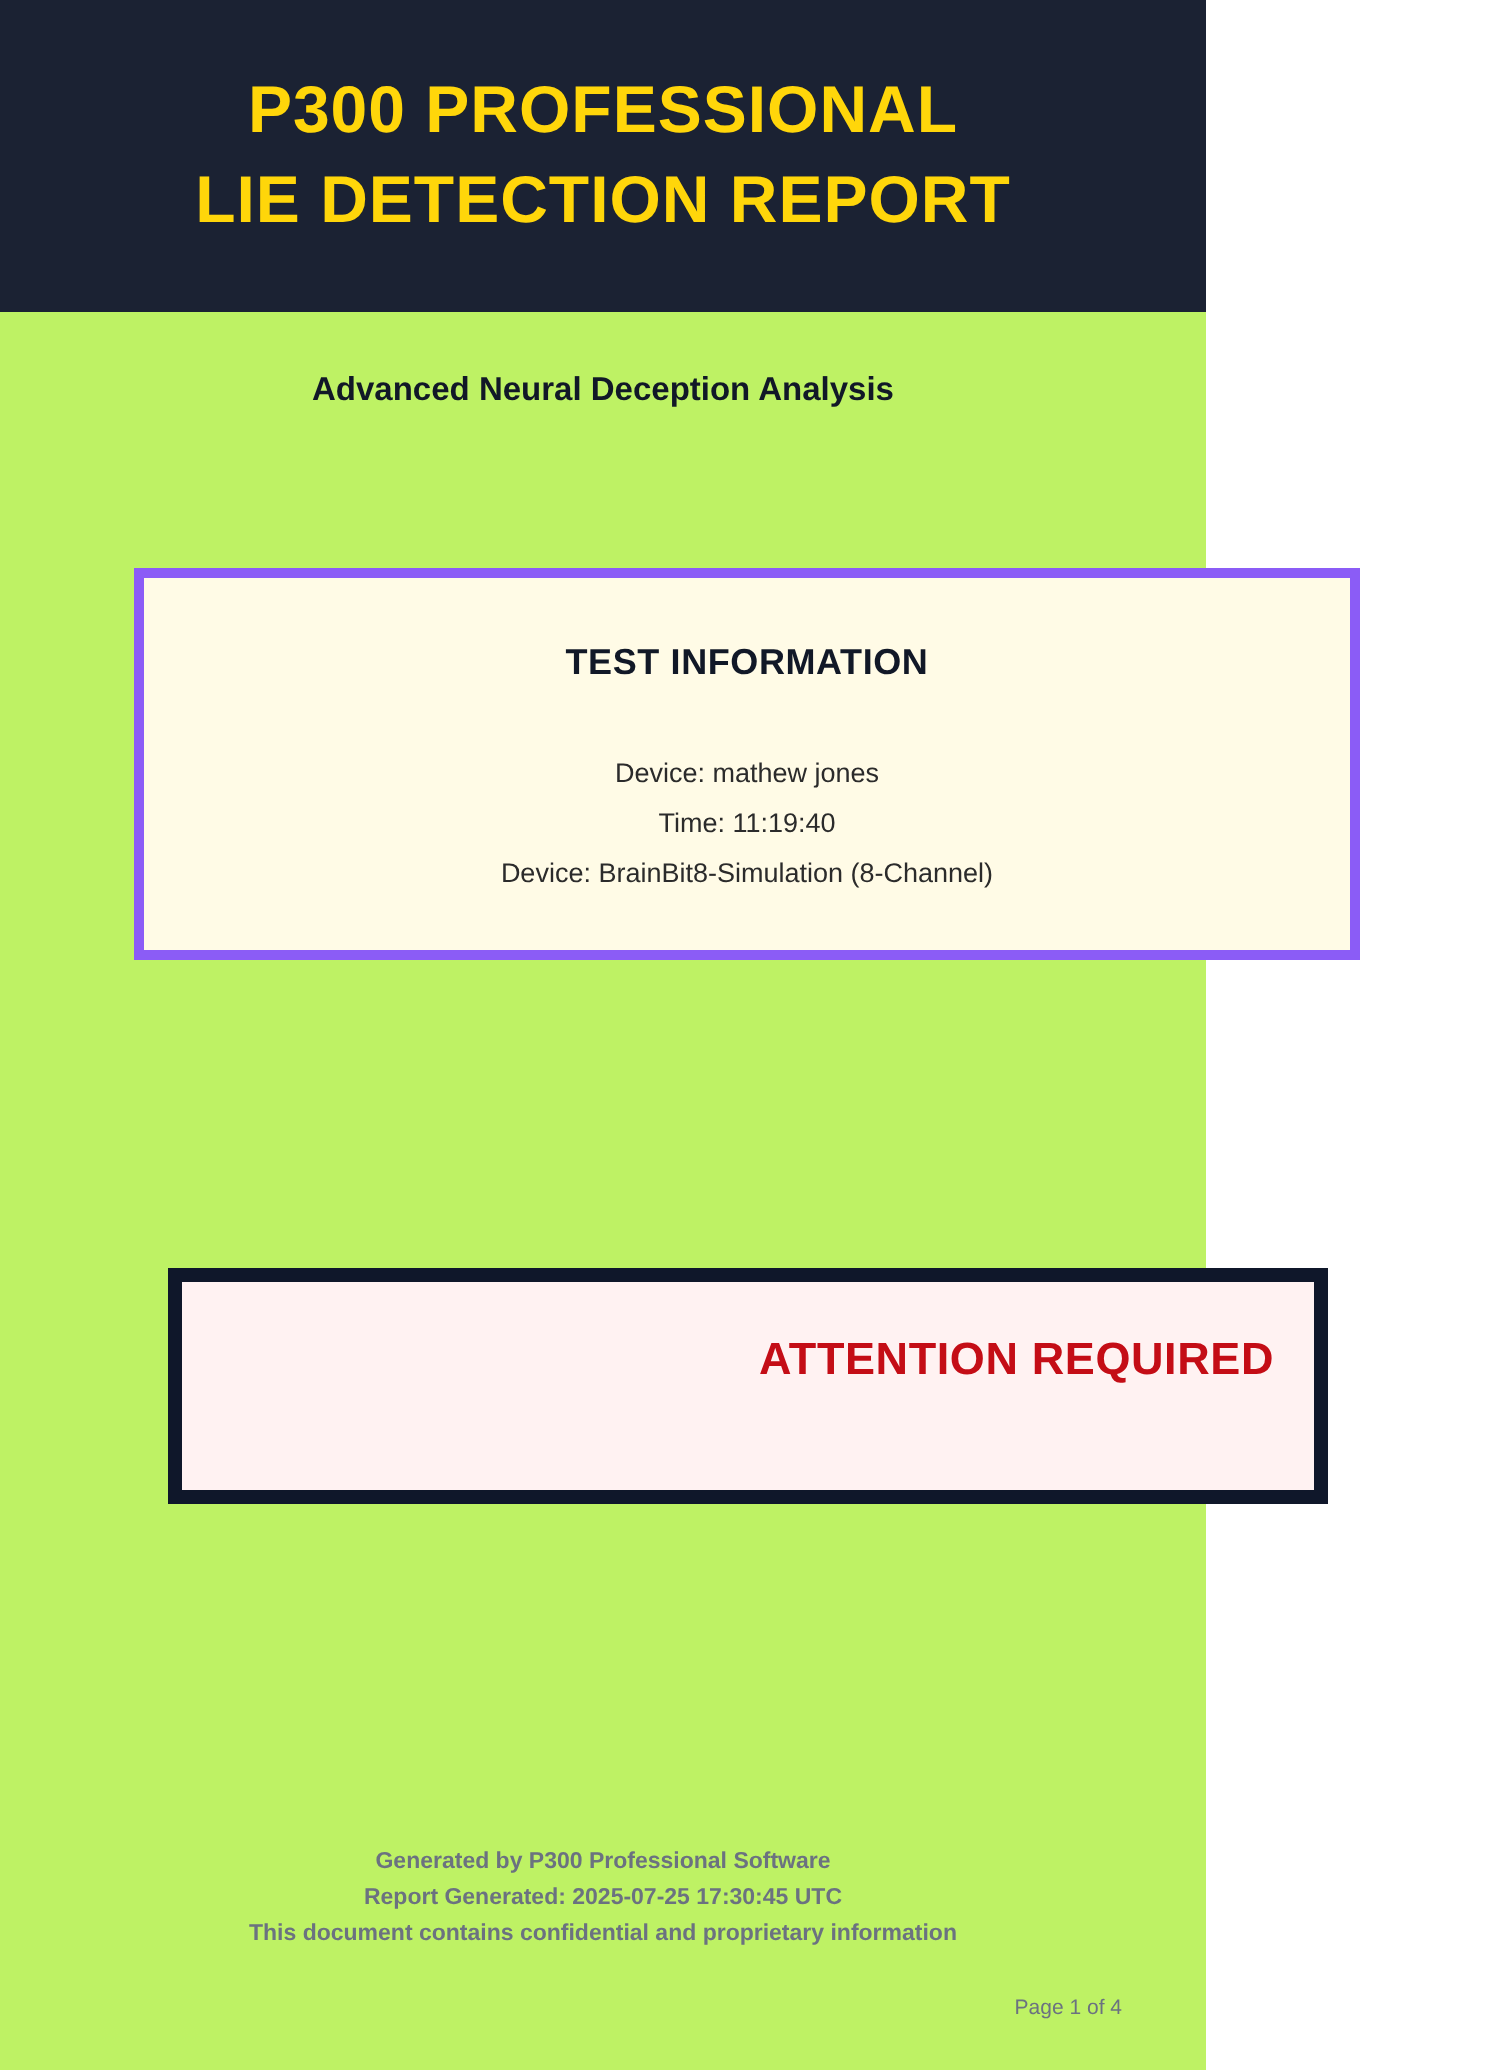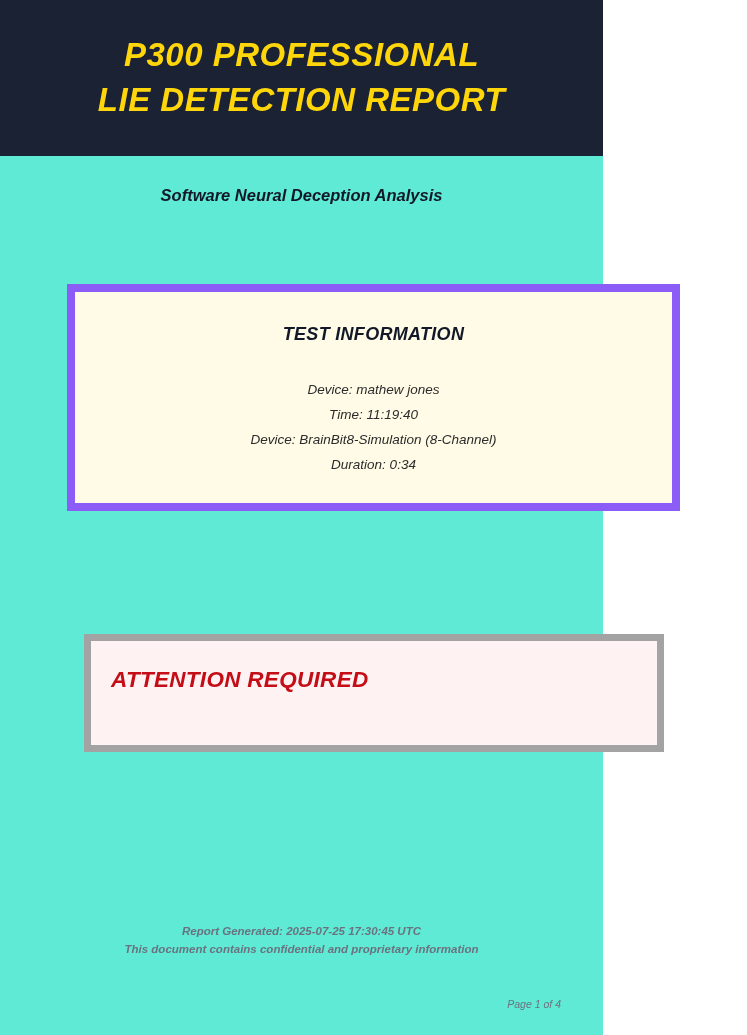--- a/index.html
+++ b/index.html
@@ -11,23 +11,22 @@
     height: 1035px;
     background: #ffffff;
     font-family: "Liberation Sans", sans-serif;
     color: #1a1a1a;
     overflow: hidden;
   }
   .page {
     position: relative;
     width: 603px;
     height: 1035px;
-    background: #5eead4;
+    background: #bef264;
     box-sizing: border-box;
-    font-style: italic;
   }
 
   
   .header-banner {
     width: 100%;
     height: 156px;
     background: #1b2233;
     display: flex;
     flex-direction: column;
     align-items: center;
@@ -52,21 +51,21 @@
     color: #111827;
   }
 
   
   .info-box {
     position: absolute;
     left: 67px;
     top: 284px;
     width: 613px;
     box-sizing: border-box;
-    border: 8px solid #8b5cf6;
+    border: 5px solid #8b5cf6;
     background: #fffbe6;
     padding: 32px 20px 26px 20px;
     text-align: center;
   }
   .info-title {
     font-size: 18px;
     font-weight: bold;
     color: #111827;
     margin-bottom: 32px;
     letter-spacing: 0.3px;
@@ -77,24 +76,24 @@
     line-height: 25px;
   }
 
   
   .alert-box {
     position: absolute;
     left: 84px;
     top: 634px;
     width: 580px;
     box-sizing: border-box;
-    border: 7px solid #a3a3a3;
+    border: 7px solid #0f172a;
     background: #fff2f2;
     padding: 26px 20px 30px 20px;
-    text-align: left;
+    text-align: right;
   }
   .alert-title {
     font-size: 22.5px;
     font-weight: bold;
     color: #c40d16;
     letter-spacing: 0.3px;
     margin-bottom: 22px;
   }
   .alert-label {
     font-size: 15px;
@@ -131,34 +130,34 @@
 </head>
 <body>
 
 <div class="page">
 
   <div class="header-banner">
     <div class="header-line">P300 PROFESSIONAL</div>
     <div class="header-line">LIE DETECTION REPORT</div>
   </div>
 
-  <div class="subtitle">Software Neural Deception Analysis</div>
+  <div class="subtitle">Advanced Neural Deception Analysis</div>
 
   <div class="info-box">
     <div class="info-title">TEST INFORMATION</div>
     <div class="info-row">Device: mathew jones</div>
     <div class="info-row">Time: 11:19:40</div>
     <div class="info-row">Device: BrainBit8-Simulation (8-Channel)</div>
-    <div class="info-row">Duration: 0:34</div>
   </div>
 
   <div class="alert-box">
     <div class="alert-title">ATTENTION REQUIRED</div>
   </div>
 
   <div class="footer">
+    <div>Generated by P300 Professional Software</div>
     <div>Report Generated: 2025-07-25 17:30:45 UTC</div>
     <div>This document contains confidential and proprietary information</div>
   </div>
 
   <div class="page-number">Page 1 of 4</div>
 
 </div>
 
 </body></html>

